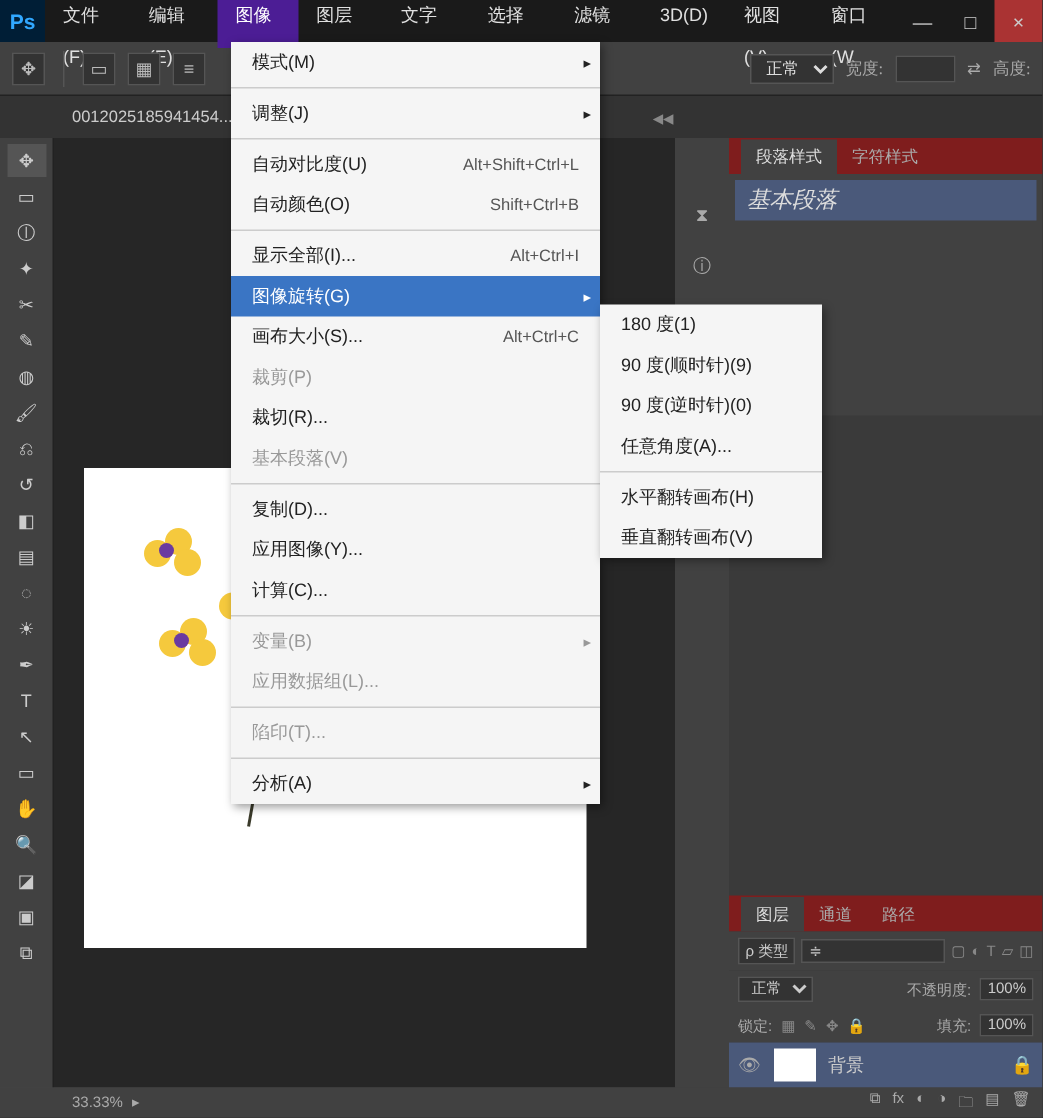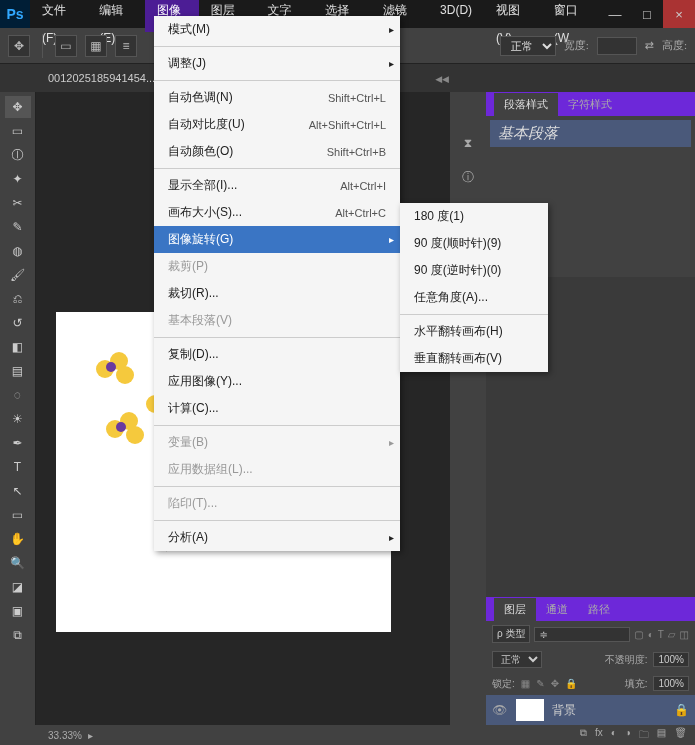--- a/index.html
+++ b/index.html
@@ -22,40 +22,40 @@
 .main { display: flex; height: calc(745px - 28px - 36px - 28px - 20px); }
 .toolbar { width: 36px; background: #414141; border-right: 1px solid #222; display: flex; flex-direction: column; align-items: center; padding-top: 4px; gap: 2px; }
 .tool { width: 26px; height: 22px; display: flex; align-items: center; justify-content: center; color: #ccc; cursor: pointer; }
 .tool.active { background: #555; }
 .canvas-area { flex: 1; background: #262626; position: relative; overflow: hidden; }
 .canvas { position: absolute; left: 20px; top: 220px; width: 335px; height: 320px; background: #fff; }
 .right-panels { width: 245px; background: #3a3a3a; display: flex; position: relative; }
 .panel-icons-col { width: 36px; background: #414141; display: flex; flex-direction: column; align-items: center; padding-top: 40px; gap: 12px; }
 .panel-icon { width: 22px; height: 22px; display: flex; align-items: center; justify-content: center; color: #aaa; }
 .panels-content { flex: 1; display: flex; flex-direction: column; }
-.panel-tabs { display: flex; background: #6d28d9; height: 24px; align-items: flex-end; padding-left: 8px; gap: 0; }
+.panel-tabs { display: flex; background: #7f1d1d; height: 24px; align-items: flex-end; padding-left: 8px; gap: 0; }
 .panel-tab { padding: 4px 10px; font-size: 11px; color: #aaa; cursor: pointer; }
 .panel-tab.active { background: #414141; color: #ddd; }
 .panel-body { background: #414141; flex: 1; padding: 4px; }
 .style-item { background: #4a597a; padding: 4px 8px; font-size: 15px; color: #ddd; font-style: italic; }
 .layers-panel { margin-top: 320px; }
 .layers-controls { display: flex; align-items: center; padding: 4px 6px; gap: 4px; background: #414141; }
 .lc-select { background: #333; border: 1px solid #555; color: #ccc; font-size: 10px; padding: 1px 4px; }
 .lc-icon { color: #888; font-size: 10px; }
 .layers-row2 { display: flex; align-items: center; padding: 4px 6px; gap: 6px; background: #414141; font-size: 10px; color: #aaa; }
 .layer-item { display: flex; align-items: center; padding: 4px 6px; background: #4a597a; gap: 8px; }
 .layer-thumb { width: 28px; height: 22px; background: #fff; }
 .eye { color: #aaa; width: 16px; }
 .lock-icon { margin-left: auto; color: #aaa; }
 .statusbar { position: absolute; bottom: 0; left: 0; right: 0; height: 20px; background: #414141; display: flex; align-items: center; padding: 0 8px; font-size: 10px; color: #aaa; }
 .status-zoom { margin-left: 40px; }
 .status-icons { margin-left: auto; display: flex; gap: 8px; }
 
 .dropdown { position: absolute; background: #f5f5f5; box-shadow: 2px 2px 6px rgba(0,0,0,.4); z-index: 100; color: #222; font-size: 12px; }
-.dd-image { left: 154px; top: 16px; width: 246px; }
+.dd-image { left: 154px; top: 28px; width: 246px; }
 .dd-rotate { left: 400px; top: 203px; width: 148px; text-align: center; }
 .dd-item { padding: 5px 14px; display: flex; justify-content: space-between; align-items: center; cursor: pointer; position: relative; }
 .dd-item .shortcut { color: #555; font-size: 11px; }
 .dd-item.hassub::after { content: "▸"; position: absolute; right: 6px; font-size: 10px; }
 .dd-item.highlighted { background: #3a75c4; color: #fff; }
 .dd-item.disabled { color: #999; text-align: right; }
 .dd-sep { height: 1px; background: #ccc; margin: 3px 0; }
 .collapse-arrows { position: absolute; top: 74px; right: 246px; color: #888; font-size: 9px; }
 
 .flower { position: absolute; }
@@ -233,43 +233,39 @@
 <div class="dropdown dd-image" id="dd-image">
     <div class="dd-item hassub">
       <span>模式(M)</span>
     </div>
     <div class="dd-sep"></div>
     <div class="dd-item hassub">
       <span>调整(J)</span>
     </div>
     <div class="dd-sep"></div>
     <div class="dd-item">
-      <span>自动色调(N)</span>
-      <span class="shortcut">Shift+Ctrl+L</span>
-    </div>
-    <div class="dd-item">
       <span>自动对比度(U)</span>
       <span class="shortcut">Alt+Shift+Ctrl+L</span>
     </div>
     <div class="dd-item">
       <span>自动颜色(O)</span>
       <span class="shortcut">Shift+Ctrl+B</span>
     </div>
     <div class="dd-sep"></div>
     <div class="dd-item">
       <span>显示全部(I)...</span>
       <span class="shortcut">Alt+Ctrl+I</span>
     </div>
+    <div class="dd-item hassub highlighted">
+      <span>图像旋转(G)</span>
+    </div>
     <div class="dd-item">
       <span>画布大小(S)...</span>
       <span class="shortcut">Alt+Ctrl+C</span>
     </div>
-    <div class="dd-item hassub highlighted">
-      <span>图像旋转(G)</span>
-    </div>
     <div class="dd-item disabled">
       <span>裁剪(P)</span>
     </div>
     <div class="dd-item">
       <span>裁切(R)...</span>
     </div>
     <div class="dd-item disabled">
       <span>基本段落(V)</span>
     </div>
     <div class="dd-sep"></div>

